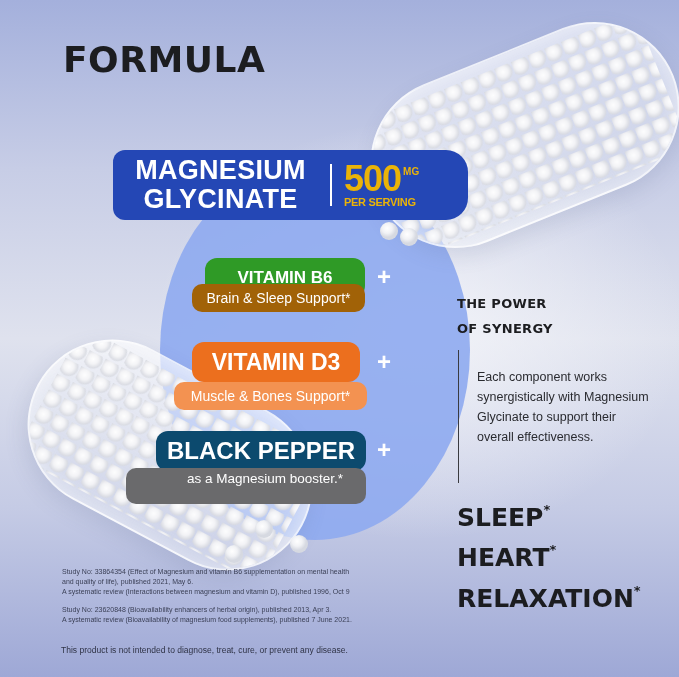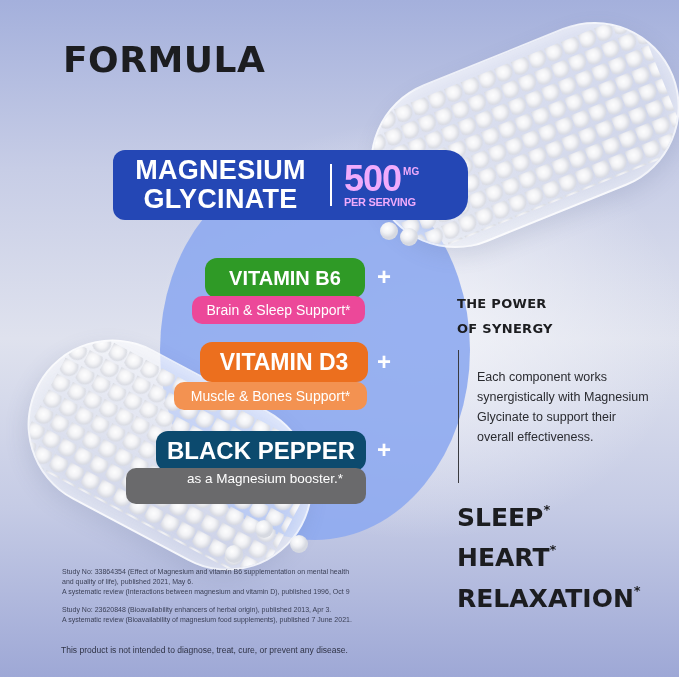--- a/index.html
+++ b/index.html
@@ -49,39 +49,39 @@
   .mag-banner {
     position: absolute; left: 113px; top: 150px; width: 355px; height: 70px;
     background: #2447b5; border-radius: 12px 22px 22px 12px;
     display: flex; align-items: center;
   }
   .mag-name {
     width: 215px; text-align: center; color: #fff; font-weight: bold;
     font-size: 27px; line-height: 29px; letter-spacing: 0.3px;
   }
   .mag-divider { width: 2px; height: 42px; background: #ffffff; margin: 0 12px 0 2px; }
-  .mag-dose { color: #f0abfc; }
+  .mag-dose { color: #eab308; }
   .mag-num { font-size: 36px; font-weight: bold; line-height: 34px; letter-spacing: -1px; }
   .mag-unit { font-size: 10px; font-weight: bold; vertical-align: top; position: relative; top: 4px; margin-left: 2px; }
   .mag-serving { font-size: 11px; font-weight: bold; letter-spacing: -0.3px; }
 
   .ing-title {
     position: absolute; color: #fff; font-weight: bold; border-radius: 12px;
     text-align: center; white-space: nowrap;
   }
   .ing-sub {
     position: absolute; color: #fff; border-radius: 10px; text-align: center; white-space: nowrap;
   }
   .plus {
     position: absolute; color: #ffffff; font-size: 24px; font-weight: bold; line-height: 24px;
   }
 
-  .b6-title { left: 205px; top: 258px; width: 160px; height: 40px; background: #2f9a26; font-size: 20px; line-height: 40px; }
-  .b6-sub { left: 192px; top: 296px; width: 173px; height: 28px; background: #ec4899; font-size: 14px; line-height: 28px; }
-  .d3-title { left: 200px; top: 342px; width: 168px; height: 40px; background: #ec6f1e; font-size: 23px; line-height: 40px; }
+  .b6-title { left: 205px; top: 258px; width: 160px; height: 40px; background: #2f9a26; font-size: 17px; line-height: 40px; }
+  .b6-sub { left: 192px; top: 284px; width: 173px; height: 28px; background: #a16207; font-size: 14px; line-height: 28px; }
+  .d3-title { left: 192px; top: 342px; width: 168px; height: 40px; background: #ec6f1e; font-size: 23px; line-height: 40px; }
   .d3-sub { left: 174px; top: 382px; width: 193px; height: 28px; background: #f39251; font-size: 14px; line-height: 28px; }
   .bp-title { left: 156px; top: 431px; width: 210px; height: 40px; background: #0c4a6e; font-size: 24px; line-height: 40px; }
   .bp-sub { left: 126px; top: 468px; width: 240px; height: 36px; background: #6a6a6c; font-size: 13.5px; line-height: 14px; padding-top: 4px; }
 
   .synergy-head {
     position: absolute; left: 457px; top: 291px;
     font-family: "DejaVu Sans", sans-serif; font-weight: bold; font-size: 13px; line-height: 25px;
     color: #1c1d20; letter-spacing: 0.3px;
   }
   .synergy-line { position: absolute; left: 458px; top: 350px; width: 1px; height: 133px; background: #3a3b40; }

